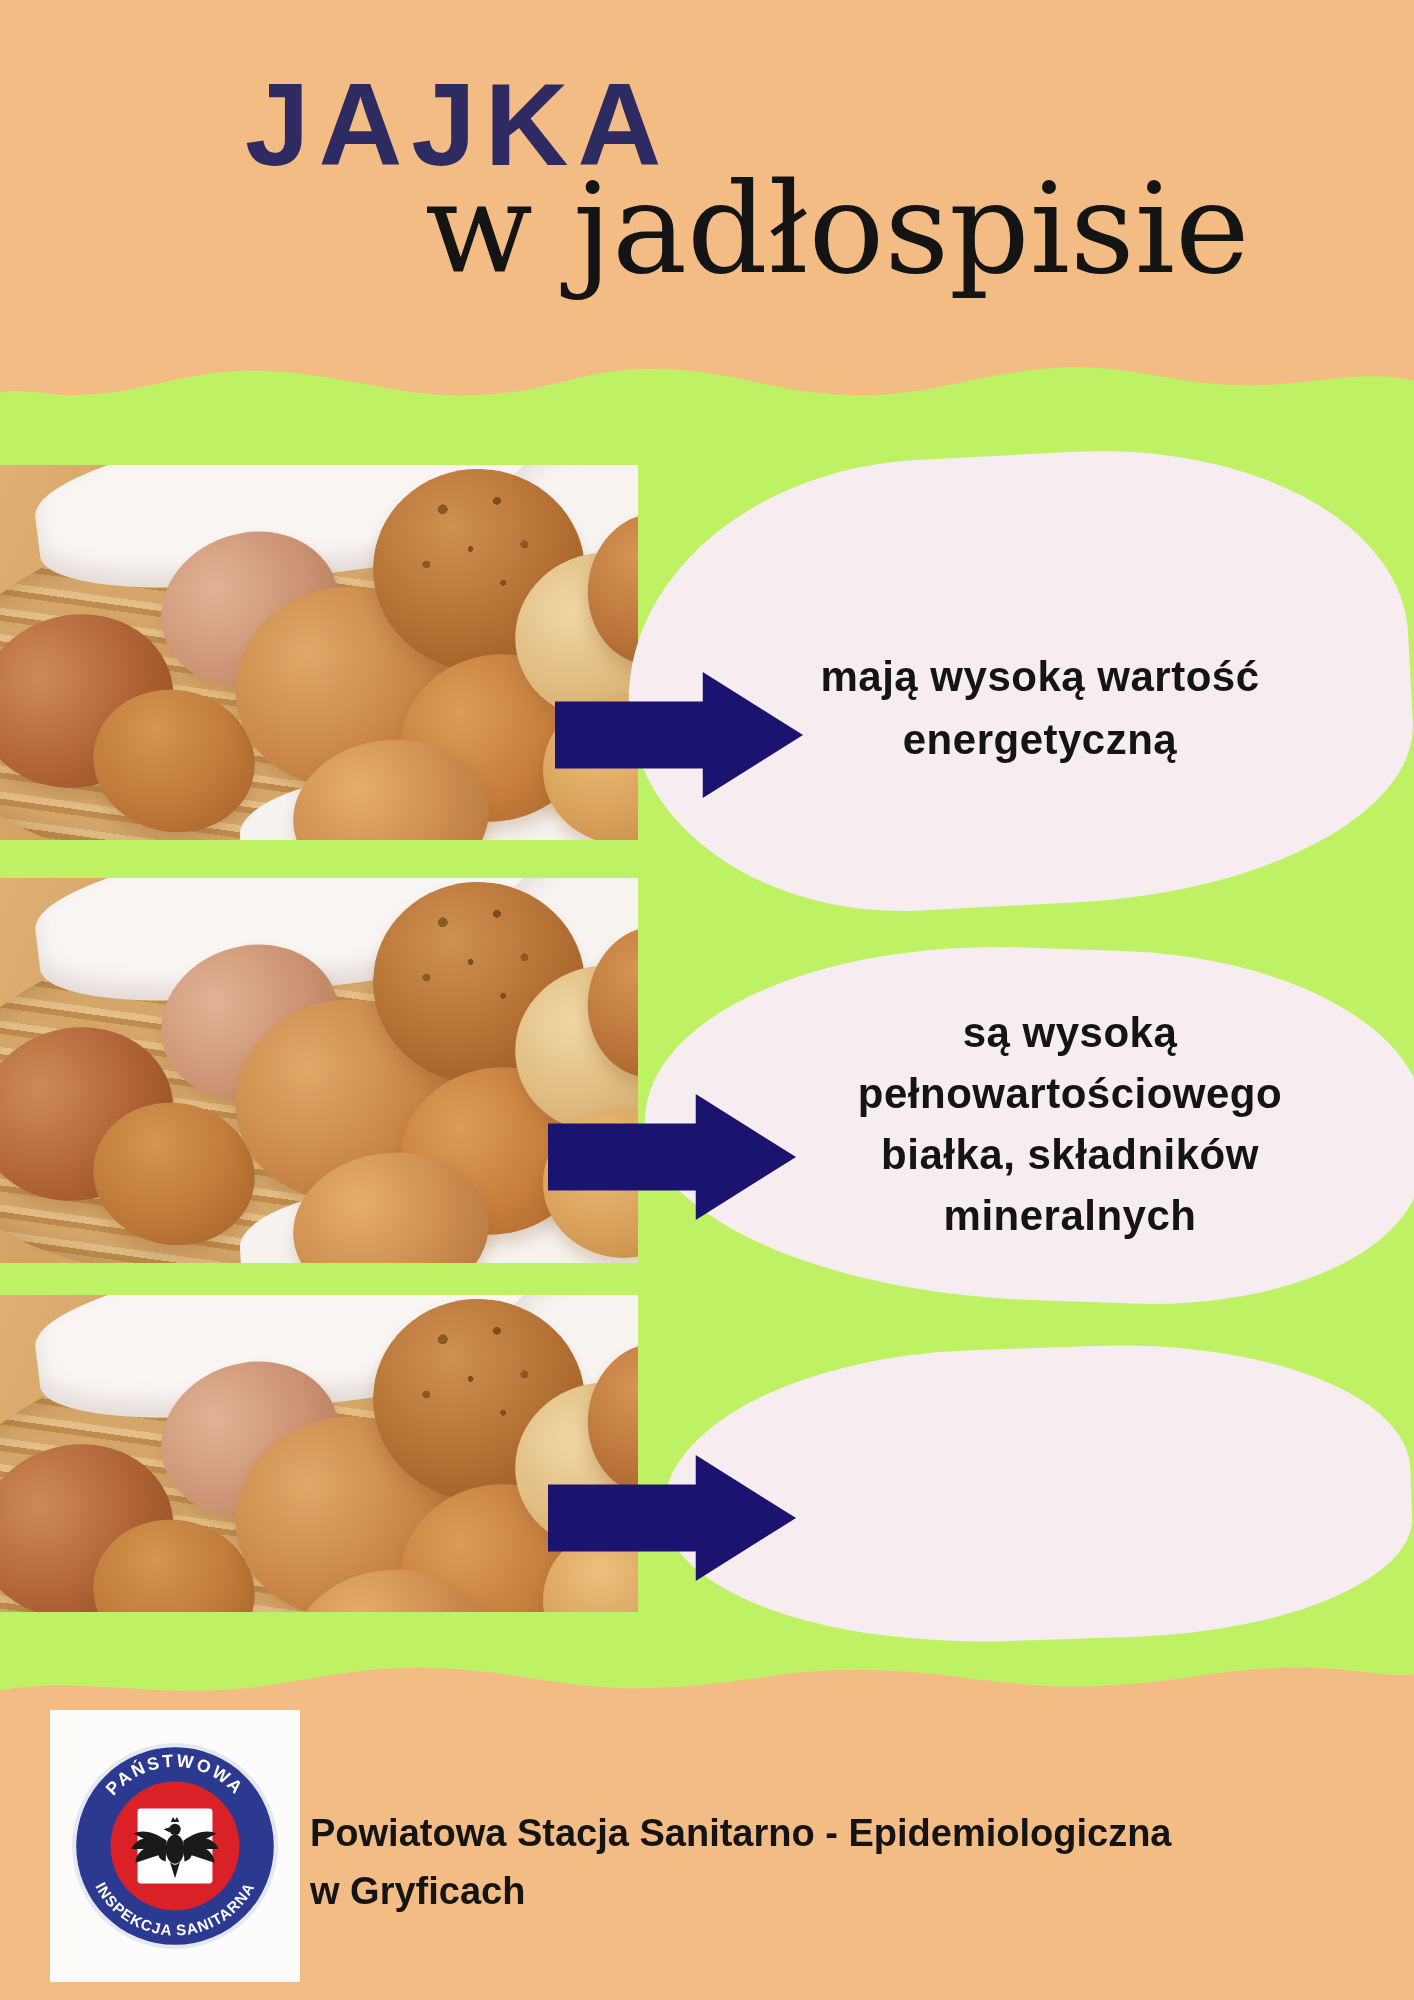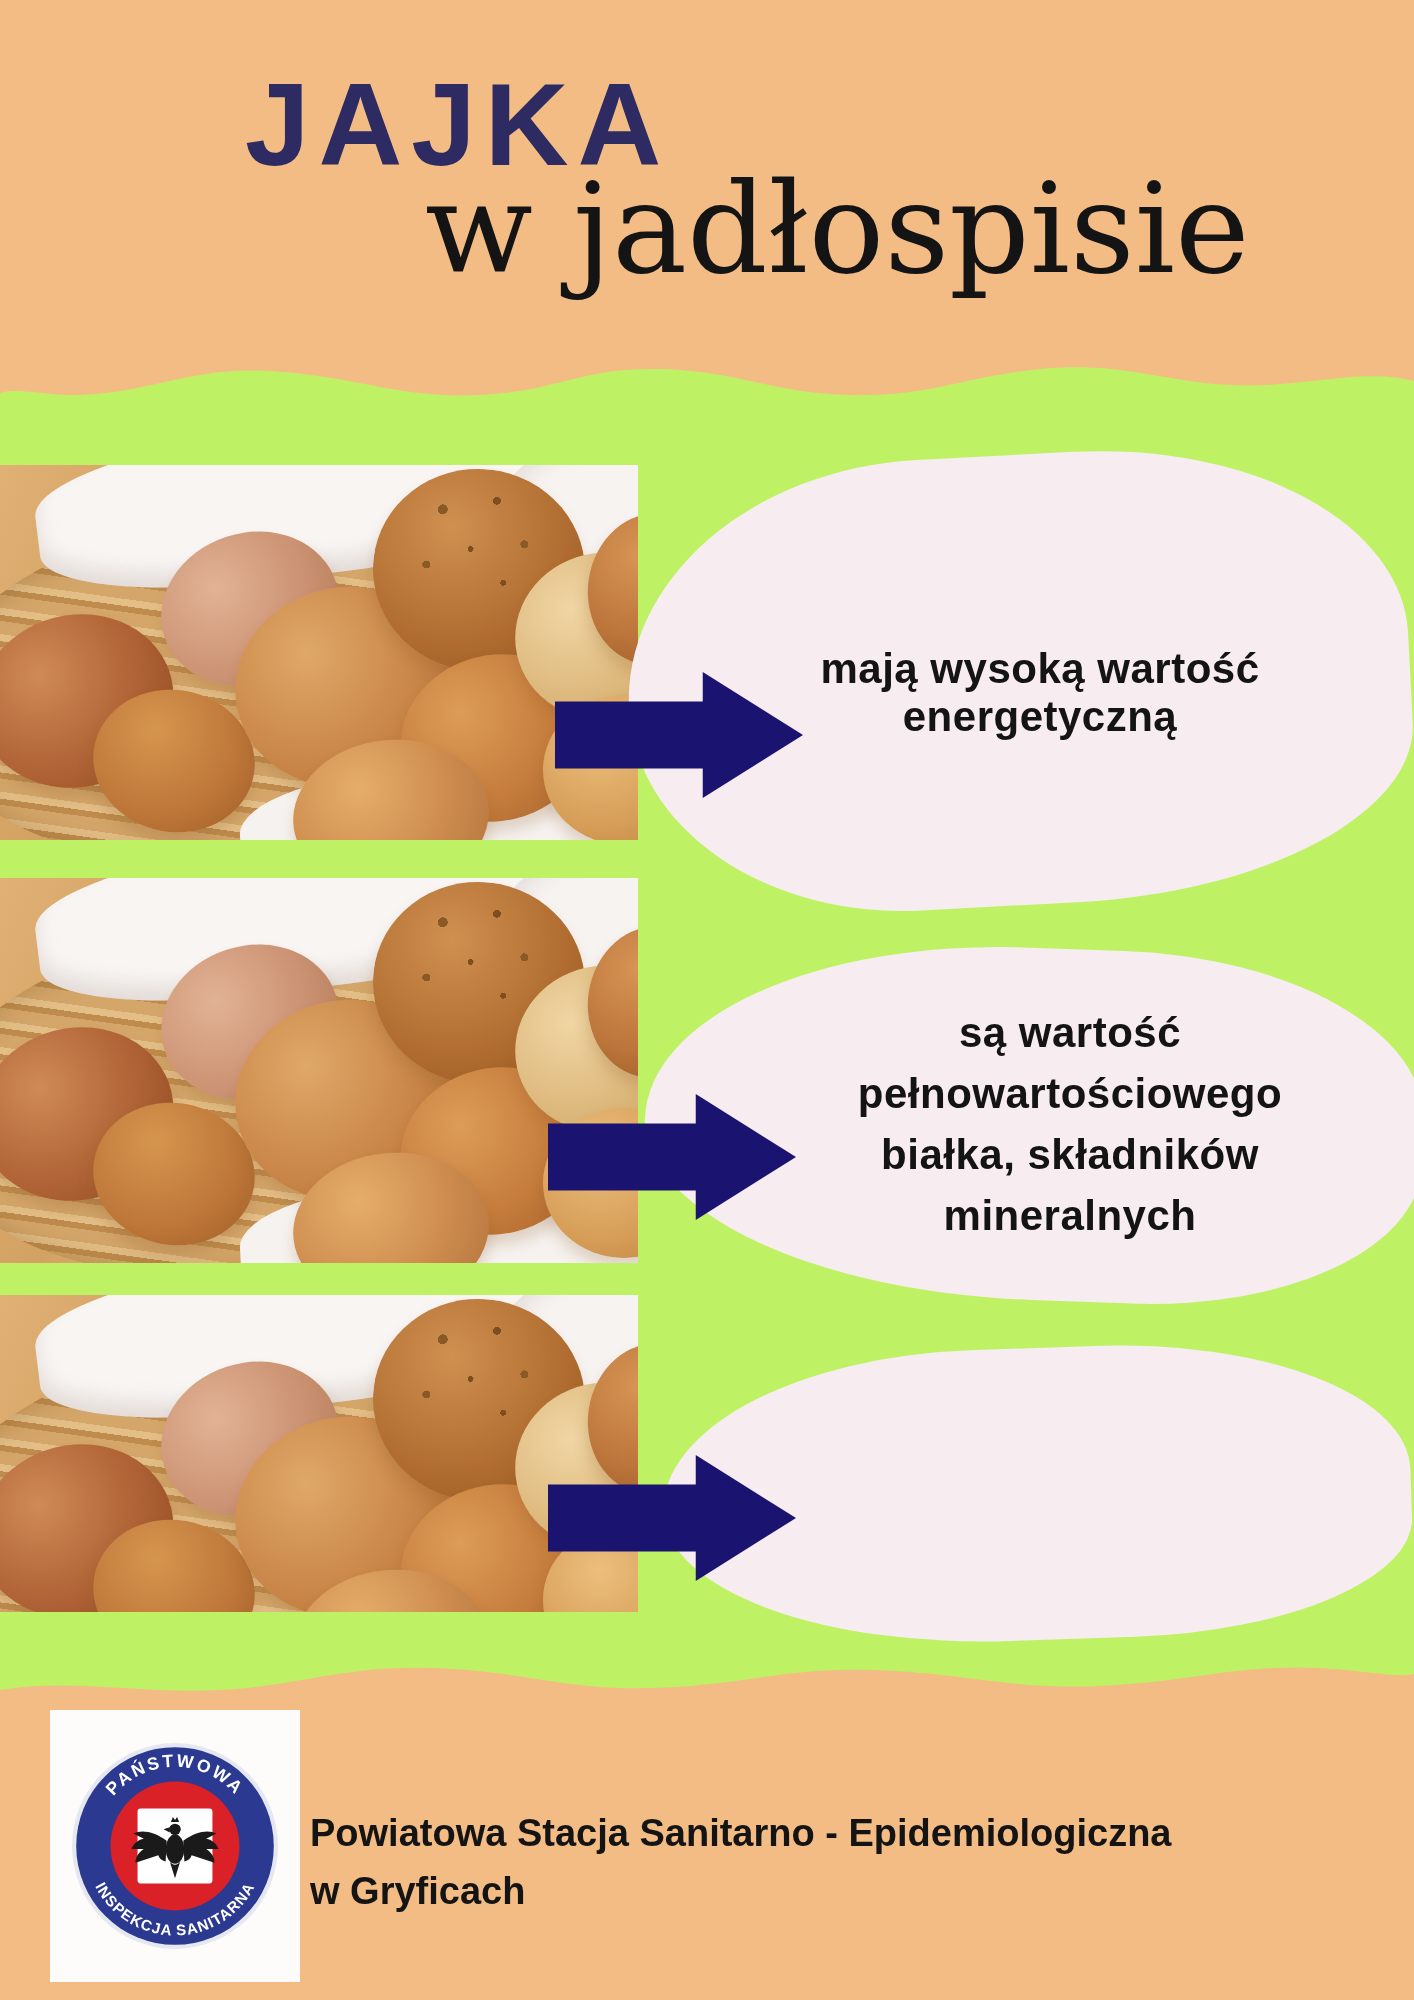--- a/index.html
+++ b/index.html
@@ -82,21 +82,21 @@
     border-radius:55% 45% 42% 58% / 60% 52% 48% 55%;}
   .b3{left:663px;top:1348px;width:748px;height:292px;transform:rotate(-2deg);
     border-radius:50% 50% 45% 55% / 62% 55% 45% 58%;}
   
   .arrow{width:248px;height:126px;}
   .a1{left:555px;top:672px;}
   .a2{left:548px;top:1094px;}
   .a3{left:548px;top:1455px;}
   
   .bullet-text{
-    color:#141414;font-size:42px;font-weight:bold;line-height:48px;
+    color:#141414;font-size:42px;font-weight:bold;line-height:63px;
     text-align:center;white-space:pre-line;letter-spacing:.5px;
   }
   .t1{left:710px;top:645px;width:660px;}
   .t2{left:755px;top:1002px;width:630px;line-height:61px;}
   .t3{left:745px;top:1425px;width:630px;}
   
   .logo-box{left:50px;top:1710px;width:250px;height:272px;background:#fdfcfb;}
   .logo-seal{left:21px;top:32px;width:208px;height:208px;}
   .org-text{
     left:310px;top:1804px;width:1040px;color:#141414;font-size:38px;
@@ -185,21 +185,21 @@
   </svg>
   <svg class="abs arrow a2" viewBox="0 0 235 120" preserveAspectRatio="none">
     <polygon fill="#1a1470" points="0,28 140,28 140,0 235,60 140,120 140,92 0,92"></polygon>
   </svg>
   <svg class="abs arrow a3" viewBox="0 0 235 120" preserveAspectRatio="none">
     <polygon fill="#1a1470" points="0,28 140,28 140,0 235,60 140,120 140,92 0,92"></polygon>
   </svg>
 
   <div class="abs bullet-text t1">mają wysoką wartość
 energetyczną</div>
-  <div class="abs bullet-text t2">są wartość
+  <div class="abs bullet-text t2">są wysoką
 pełnowartościowego
 białka, składników
 mineralnych</div>
 
   <svg class="abs wave wave-bot" viewBox="0 0 1414 50" preserveAspectRatio="none">
     <path fill="#f3bc85" d="M0,40 C70,28 140,44 220,40 C300,36 340,16 430,18 C520,20 560,40 650,38 C740,36 780,18 870,20 C960,22 1010,40 1100,36 C1190,32 1240,14 1320,18 C1370,21 1396,28 1414,24 V50 H0 Z"></path>
   </svg>
   <div class="abs ftr"></div>
 
   <div class="abs logo-box">

